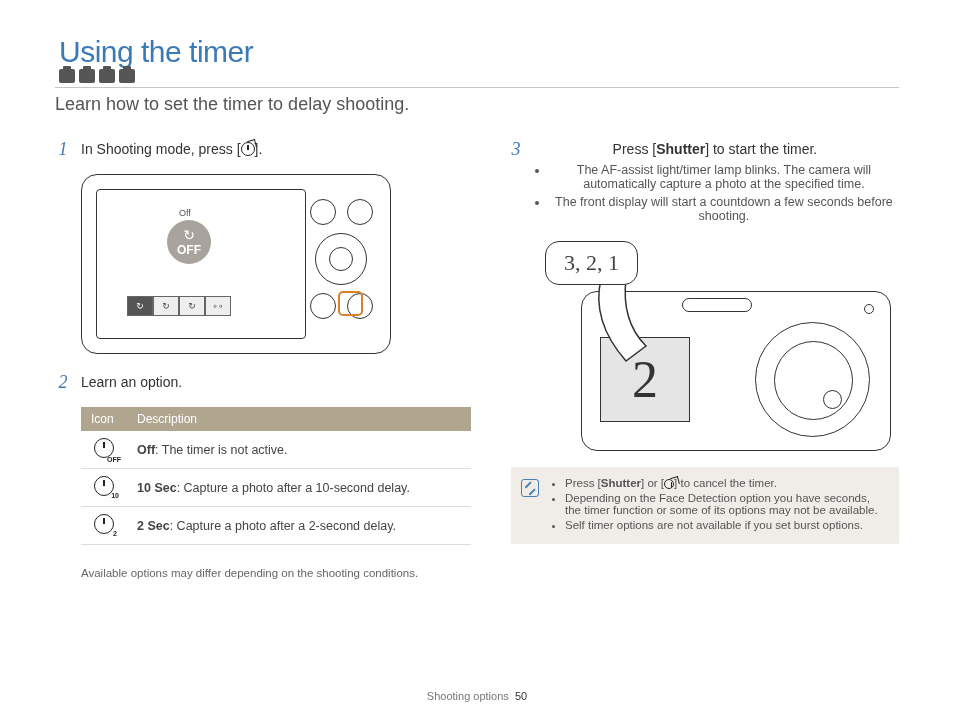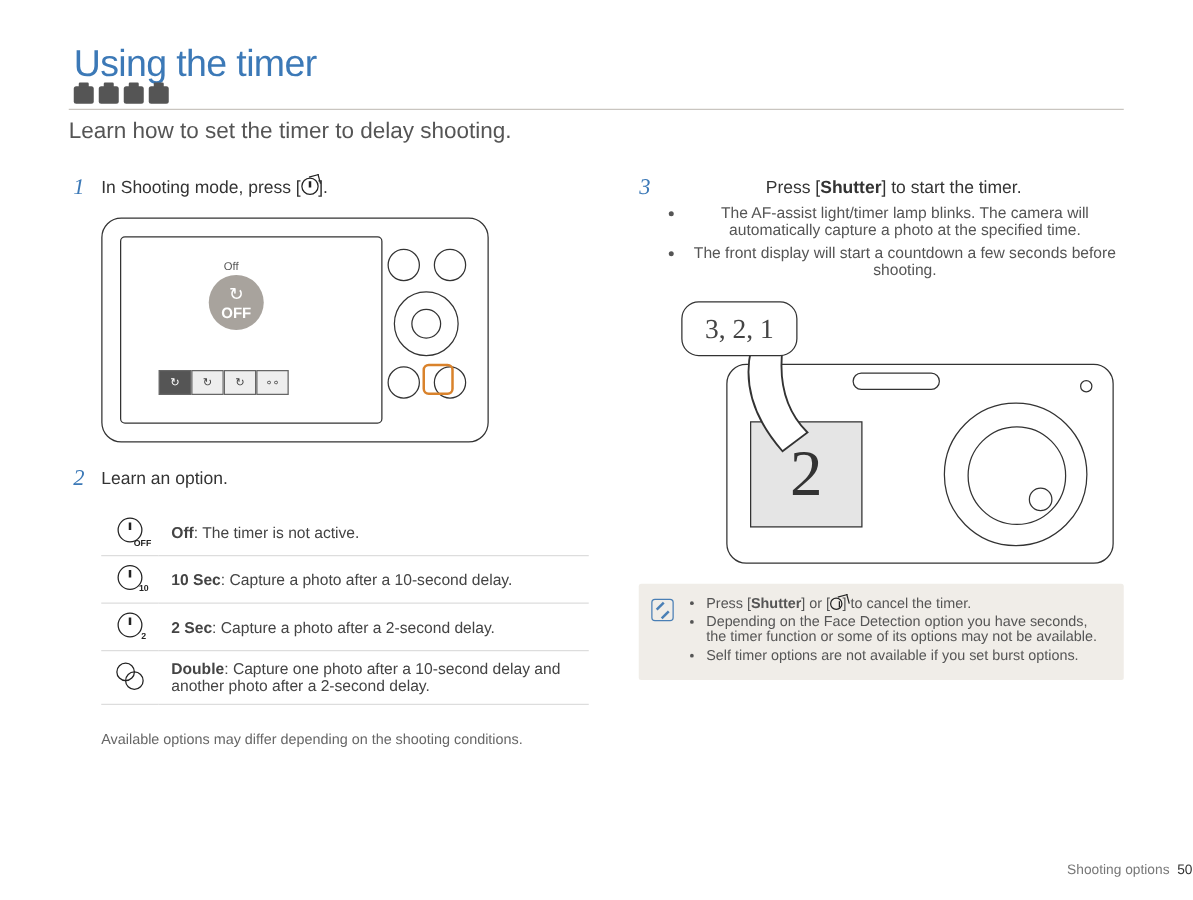--- a/index.html
+++ b/index.html
@@ -62,21 +62,21 @@
   .front-screen{position:absolute;top:45px;left:18px;width:90px;height:85px;border:1.5px solid #333;background:#e5e5e5;display:flex;align-items:center;justify-content:center;font-size:52px;font-family:Georgia,serif;color:#333;}
   .lens{position:absolute;top:30px;right:20px;width:115px;height:115px;border:1.5px solid #333;border-radius:50%;}
   .lens-inner{position:absolute;top:18px;left:18px;width:79px;height:79px;border:1.5px solid #333;border-radius:50%;}
   .lens-dot{position:absolute;top:48px;left:48px;width:19px;height:19px;border:1.5px solid #333;border-radius:50%;}
   .info-box { background:#f0ede8; border-radius:2px; padding:10px 12px 10px 40px; margin-top:16px; font-size:11.5px; color:#555; position:relative;}
   .info-box .info-icon{ position:absolute; left:10px; top:12px; width:18px; height:18px; border:1.5px solid #4a7fb5; border-radius:3px; color:#4a7fb5; display:flex;align-items:center;justify-content:center;font-size:11px; transform:rotate(0deg);}
   .info-box .info-icon::before{content:"";position:absolute;width:8px;height:1.5px;background:#4a7fb5;transform:rotate(-45deg);top:4px;left:2px;}
   .info-box .info-icon::after{content:"";position:absolute;width:8px;height:1.5px;background:#4a7fb5;transform:rotate(-45deg);bottom:4px;right:2px;}
   .info-box ul{ list-style:disc; padding-left:14px;}
   .info-box li{ margin-bottom:3px;}
-  .page-foot { position:absolute; bottom:18px; left:0; width:954px; text-align:right; font-size:11px; color:#777;}
+  .page-foot { position:absolute; bottom:18px; left:0; width:954px; text-align:center; font-size:11px; color:#777;}
   .page-foot .num{ color:#333; }
   .tail-path{position:absolute;top:30px;left:40px;z-index:1;}
 </style>
 </head>
 <body>
 
 <div class="title-row">
   <span class="title">Using the timer</span>
   <span class="mode-icons">
     <span class="mode-icon"></span>
@@ -127,35 +127,35 @@
       </div>
     </div>
 
     <div class="step">
       <div class="step-num">2</div>
       <div class="step-text">Learn an option.</div>
     </div>
 
     <table class="opts">
       <tbody>
+          <tr>
+        <th>Icon</th>
+        <th>Description</th>
+      </tr>
       <tr>
         <td class="ic"><span class="t-icon"><span class="sub-off">OFF</span></span></td>
         <td><b>Off</b><span>: The timer is not active.</span></td>
       </tr>
       <tr>
         <td class="ic"><span class="t-icon"><span class="sub-10">10</span></span></td>
         <td><b>10 Sec</b><span>: Capture a photo after a 10-second delay.</span></td>
       </tr>
       <tr>
         <td class="ic"><span class="t-icon"><span class="sub-2">2</span></span></td>
         <td><b>2 Sec</b><span>: Capture a photo after a 2-second delay.</span></td>
-      </tr>
-      <tr>
-        <td class="ic"><span class="dbl-icon"><span class="c1"></span><span class="c2"></span></span></td>
-        <td><b>Double</b><span>: Capture one photo after a 10-second delay and another photo after a 2-second delay.</span></td>
       </tr>
     </tbody>
       </table>
     <div class="foot-note">Available options may differ depending on the shooting conditions.</div>
   </div>
 
   <div class="col">
     <div class="step">
       <div class="step-num">3</div>
       <div class="step-text">

